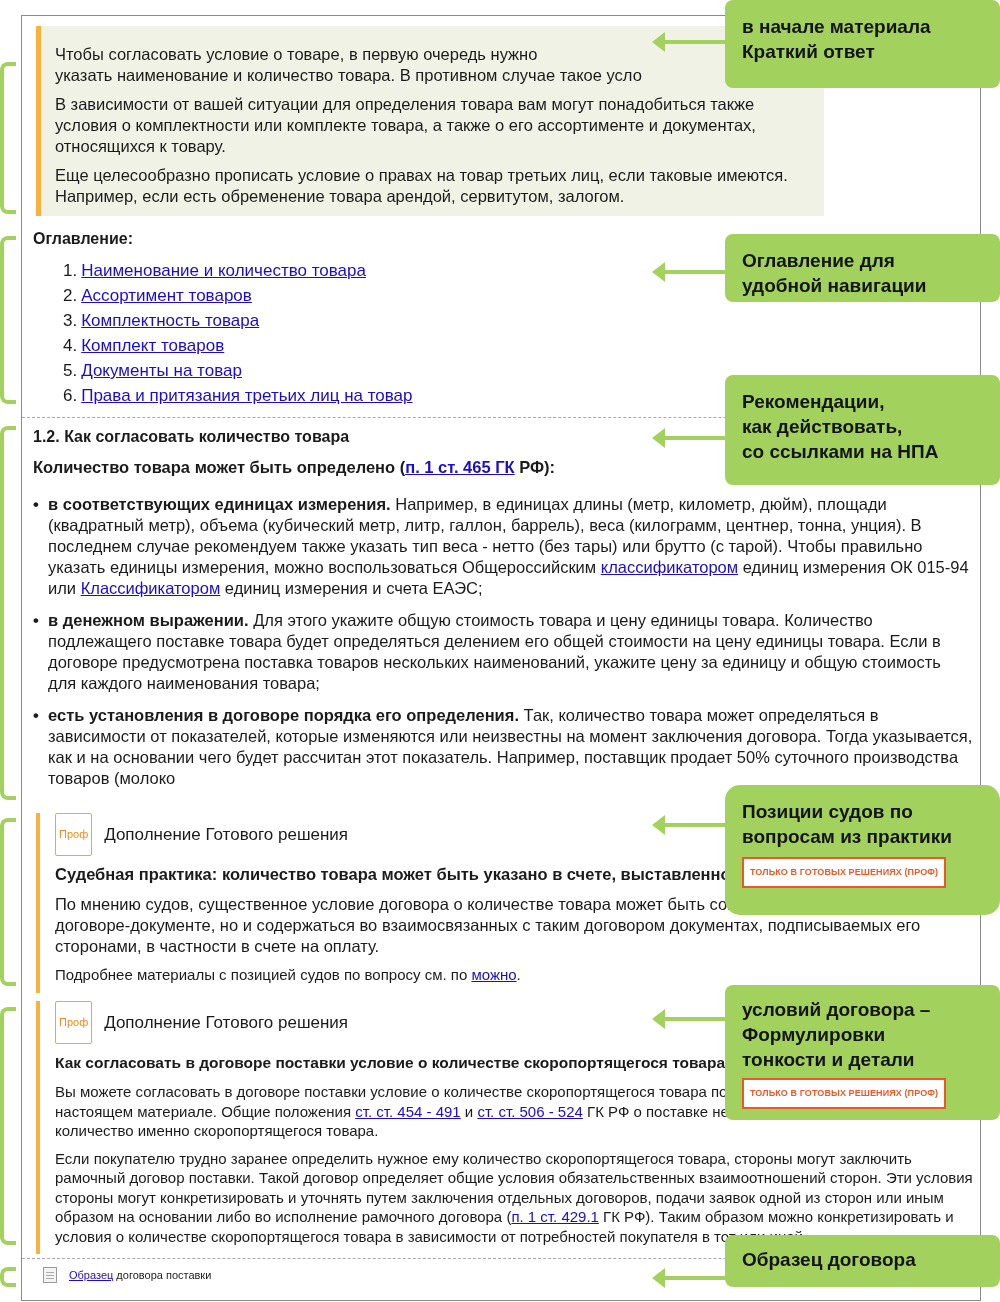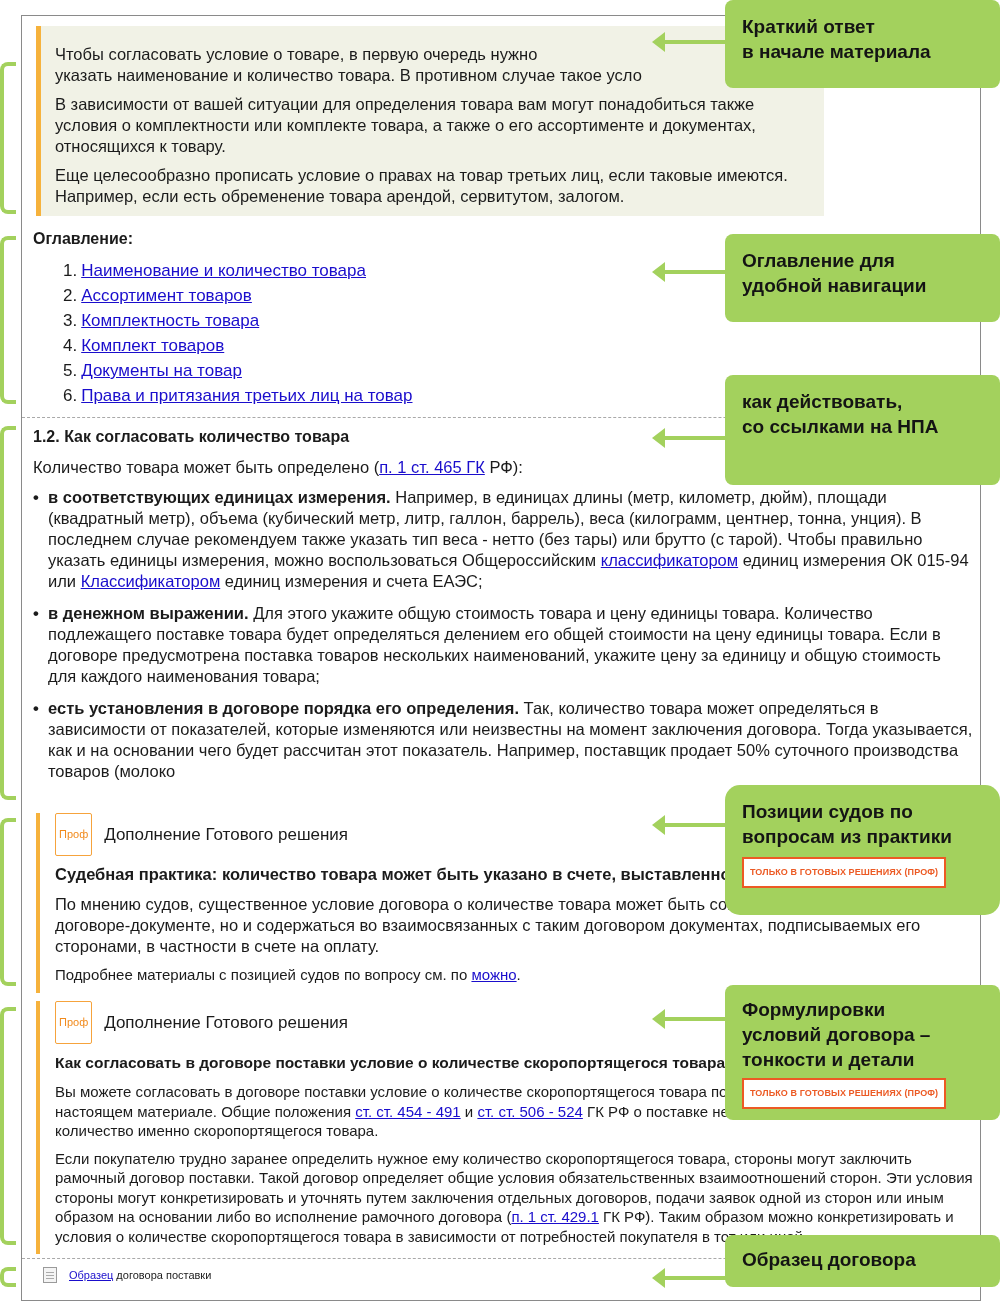--- a/index.html
+++ b/index.html
@@ -23,21 +23,21 @@
   .toc { position: absolute; left: 11px; top: 214px; width: 700px; }
   .toc-title { font-weight: bold; font-size: 16px; margin-bottom: 10px; }
   .toc ol { list-style: none; padding-left: 30px; }
   .toc li { font-size: 17px; line-height: 25px; }
   .toc .num { margin-right: 4px; }
 
   .dash { position: absolute; left: 0; width: 960px; border-top: 1px dashed #a9a9a9; }
 
   .section { position: absolute; left: 11px; top: 410px; width: 940px; font-size: 16.5px; line-height: 21px; }
   .section h3 { font-size: 16px; font-weight: bold; margin-bottom: 10px; }
-  .section .intro { margin-bottom: 9px; }
+  .section .intro { margin-bottom: 16px; font-weight: bold; }
   .section ul { list-style: none; }
   .section li { position: relative; padding-left: 15px; margin-bottom: 11px; }
   .section li::before { content: "•"; position: absolute; left: 0; top: 0; font-weight: bold; }
 
   .addon {
     position: absolute; left: 14px; width: 944px;
     border-left: 4px solid #f6b23c; padding-left: 15px;
   }
   .addon-head { display: flex; align-items: center; font-size: 17px; line-height: 22px; margin-bottom: 8px; }
   .prof-badge {
@@ -159,34 +159,35 @@
 </div>
 
 <div class="arrow" style="left:664px;top:40px;width:62px;"></div>
 <div class="arrow" style="left:664px;top:270px;width:62px;"></div>
 <div class="arrow" style="left:664px;top:436px;width:62px;"></div>
 <div class="arrow" style="left:664px;top:823px;width:62px;"></div>
 <div class="arrow" style="left:664px;top:1017px;width:62px;"></div>
 <div class="arrow" style="left:664px;top:1276px;width:62px;"></div>
 
 <div class="callout" style="top:0;height:88px;">
-  <div>Краткий ответ</div>
-    <div>в начале материала</div>
+  <div>в начале материала</div>
+    <div>Краткий ответ</div>
 </div>
-<div class="callout" style="top:234px;height:88px;">
+<div class="callout" style="top:234px;height:68px;">
   <div>Оглавление для</div>
     <div>удобной навигации</div>
 </div>
 <div class="callout" style="top:375px;height:110px;">
+  <div>Рекомендации,</div>
     <div>как действовать,</div>
     <div>со ссылками на НПА</div>
 </div>
 <div class="callout" style="top:785px;height:130px;border-radius:15px;">
   <div>Позиции судов по</div><div>вопросам из практики</div>
   <span class="tag">ТОЛЬКО В ГОТОВЫХ РЕШЕНИЯХ (ПРОФ)</span>
 </div>
 <div class="callout" style="top:985px;height:135px;padding-top:12px;">
-  <div>Формулировки</div><div>условий договора –</div><div>тонкости и детали</div>
+  <div>условий договора –</div><div>Формулировки</div><div>тонкости и детали</div>
   <span class="tag" style="margin-top:6px;">ТОЛЬКО В ГОТОВЫХ РЕШЕНИЯХ (ПРОФ)</span>
 </div>
 <div class="callout" style="top:1235px;height:52px;padding-top:12px;">
   <div>Образец договора</div>
 </div>
 
 </body></html>

